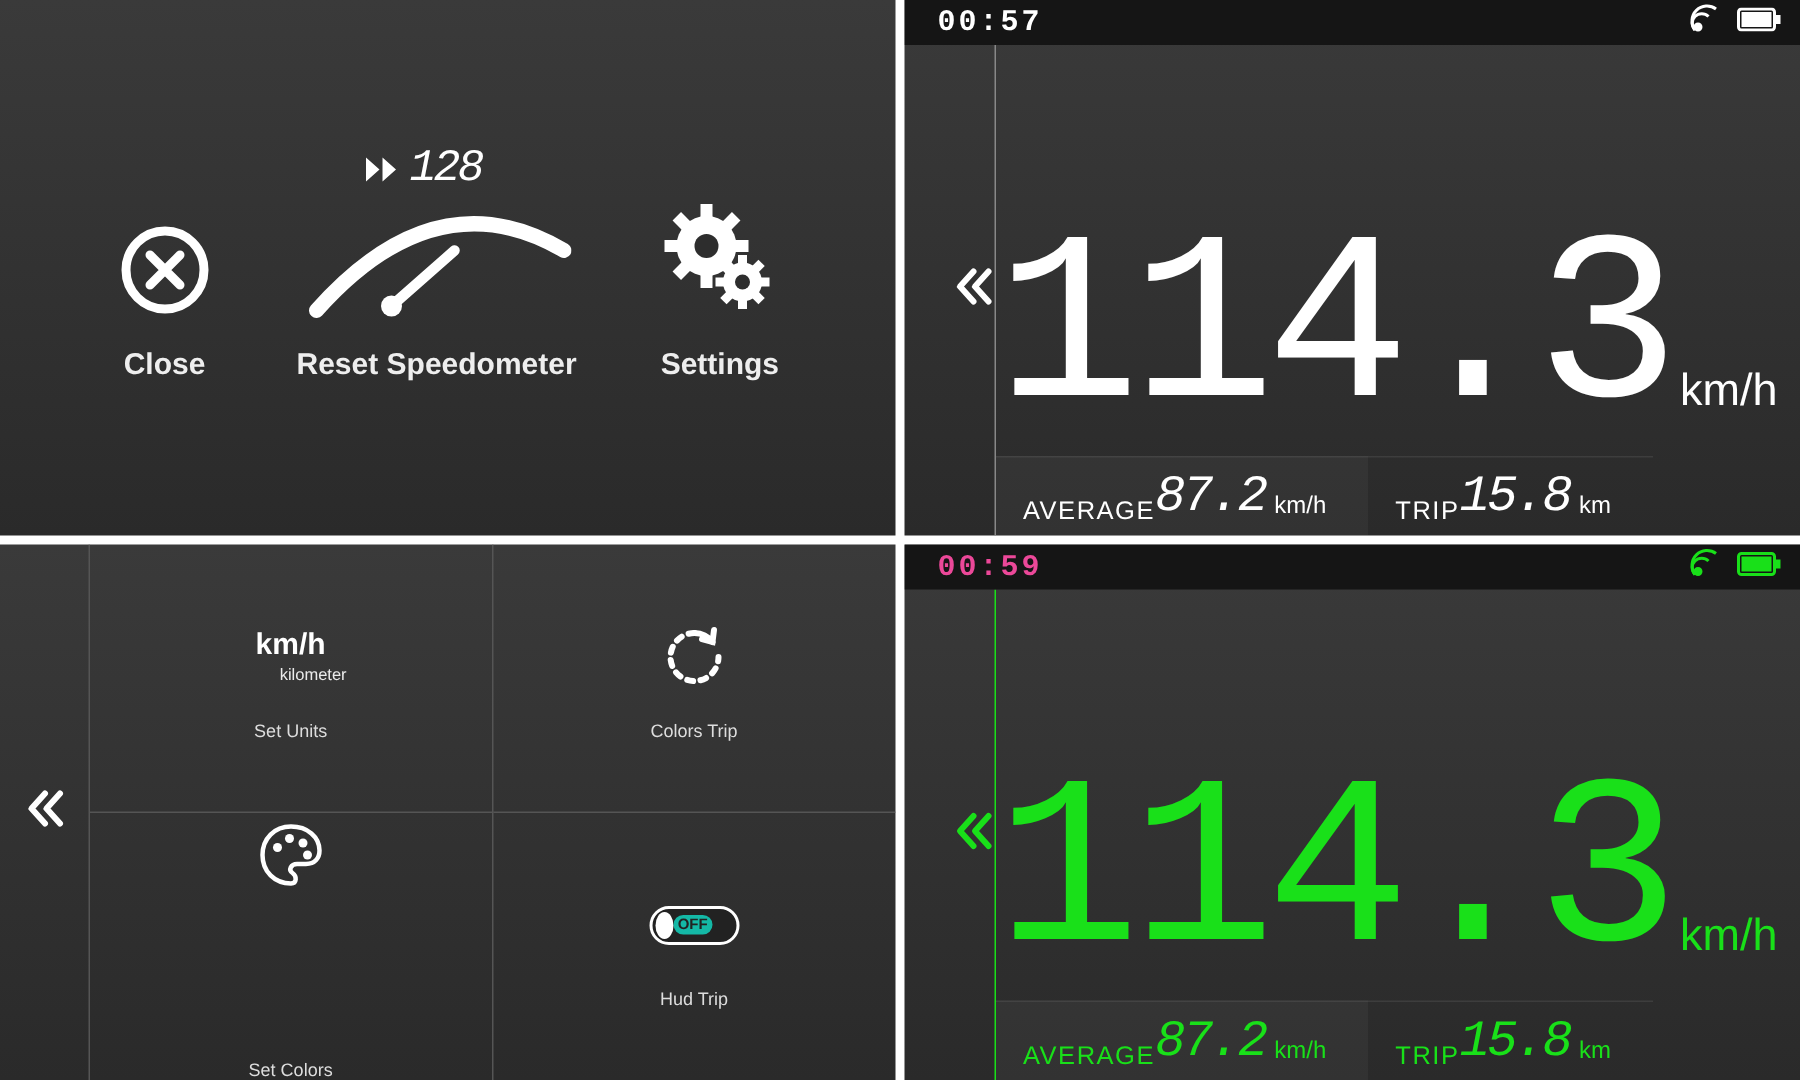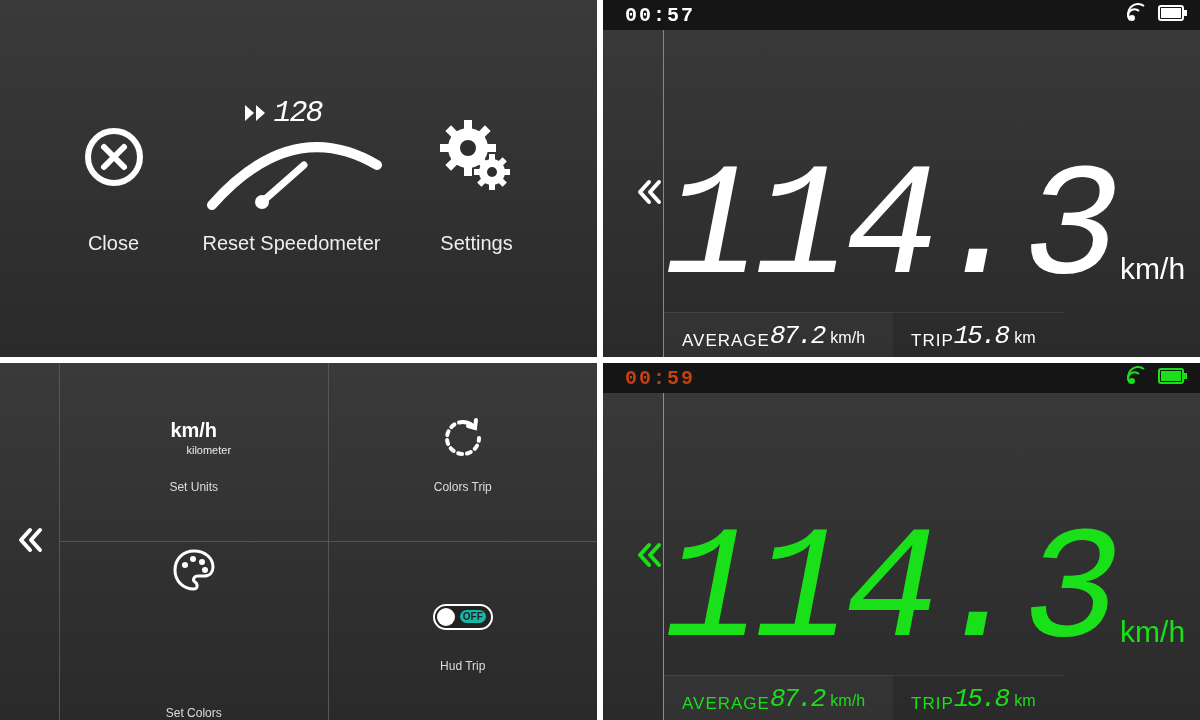--- a/index.html
+++ b/index.html
@@ -32,26 +32,27 @@
   .menu-item {
     display: flex;
     flex-direction: column;
     align-items: center;
     gap: 20px;
     cursor: pointer;
   }
   .menu-item .icon-wrap {
     height: 110px;
     display: flex;
-    align-items: center;
+    align-items: flex-end;
     justify-content: center;
   }
   .menu-item .label {
     font-size: 20px;
     color: #eee;
+    font-weight: bold;
   }
 
   
   .speedo {
     display: flex;
     height: 100%;
     padding-left: 32px;
   }
   .status-bar {
     position: absolute;
@@ -90,21 +91,20 @@
   }
   .speed-big {
     flex: 1;
     display: flex;
     align-items: flex-end;
     justify-content: flex-end;
     padding: 0 28px 10px 0;
   }
   .seg-value {
     font-family: 'Courier New', monospace;
-    font-style: italic;
     font-weight: 200;
     letter-spacing: -6px;
     line-height: 0.9;
   }
   .big-num { font-size: 160px; }
   .unit-big {
     font-size: 30px;
     margin-left: 6px;
     margin-bottom: 16px;
     font-style: normal;
@@ -125,32 +125,32 @@
     font-size: 17px;
     letter-spacing: 1px;
   }
   .info-val-wrap {
     display: flex;
     align-items: flex-end;
   }
   .info-val {
     font-family: 'Courier New', monospace;
     font-style: italic;
-    font-size: 26px;
+    font-size: 34px;
     letter-spacing: -2px;
   }
   .info-unit {
     font-size: 16px;
     margin-left: 6px;
     margin-bottom: 4px;
   }
 
   
   .green { color: #19e019; }
-  .green .status-time { color: #c2410c; }
+  .green .status-time { color: #ec4899; }
   .green .side-strip { border-right-color: #19e019; }
   .white { color: #fff; }
   .white .side-strip { border-right-color: #888; }
 
   
   .settings {
     display: flex;
     height: 100%;
   }
   .settings .side-strip {
@@ -194,21 +194,21 @@
     width: 18px; height: 18px; border-radius: 50%;
     background: #fff;
   }
   .pill .off-text {
     font-size: 10px; font-weight: bold;
     color: #222;
     background: #14b8a6;
     border-radius: 8px;
     padding: 1px 3px;
     margin-left: auto;
-    margin-right: 3px;
+    margin-right: 14px;
   }
 </style>
 </head>
 <body>
 
 <div class="panel">
   <div class="menu">
     <div class="menu-item">
       <div class="icon-wrap">
         <svg width="64" height="64" viewBox="0 0 64 64">

